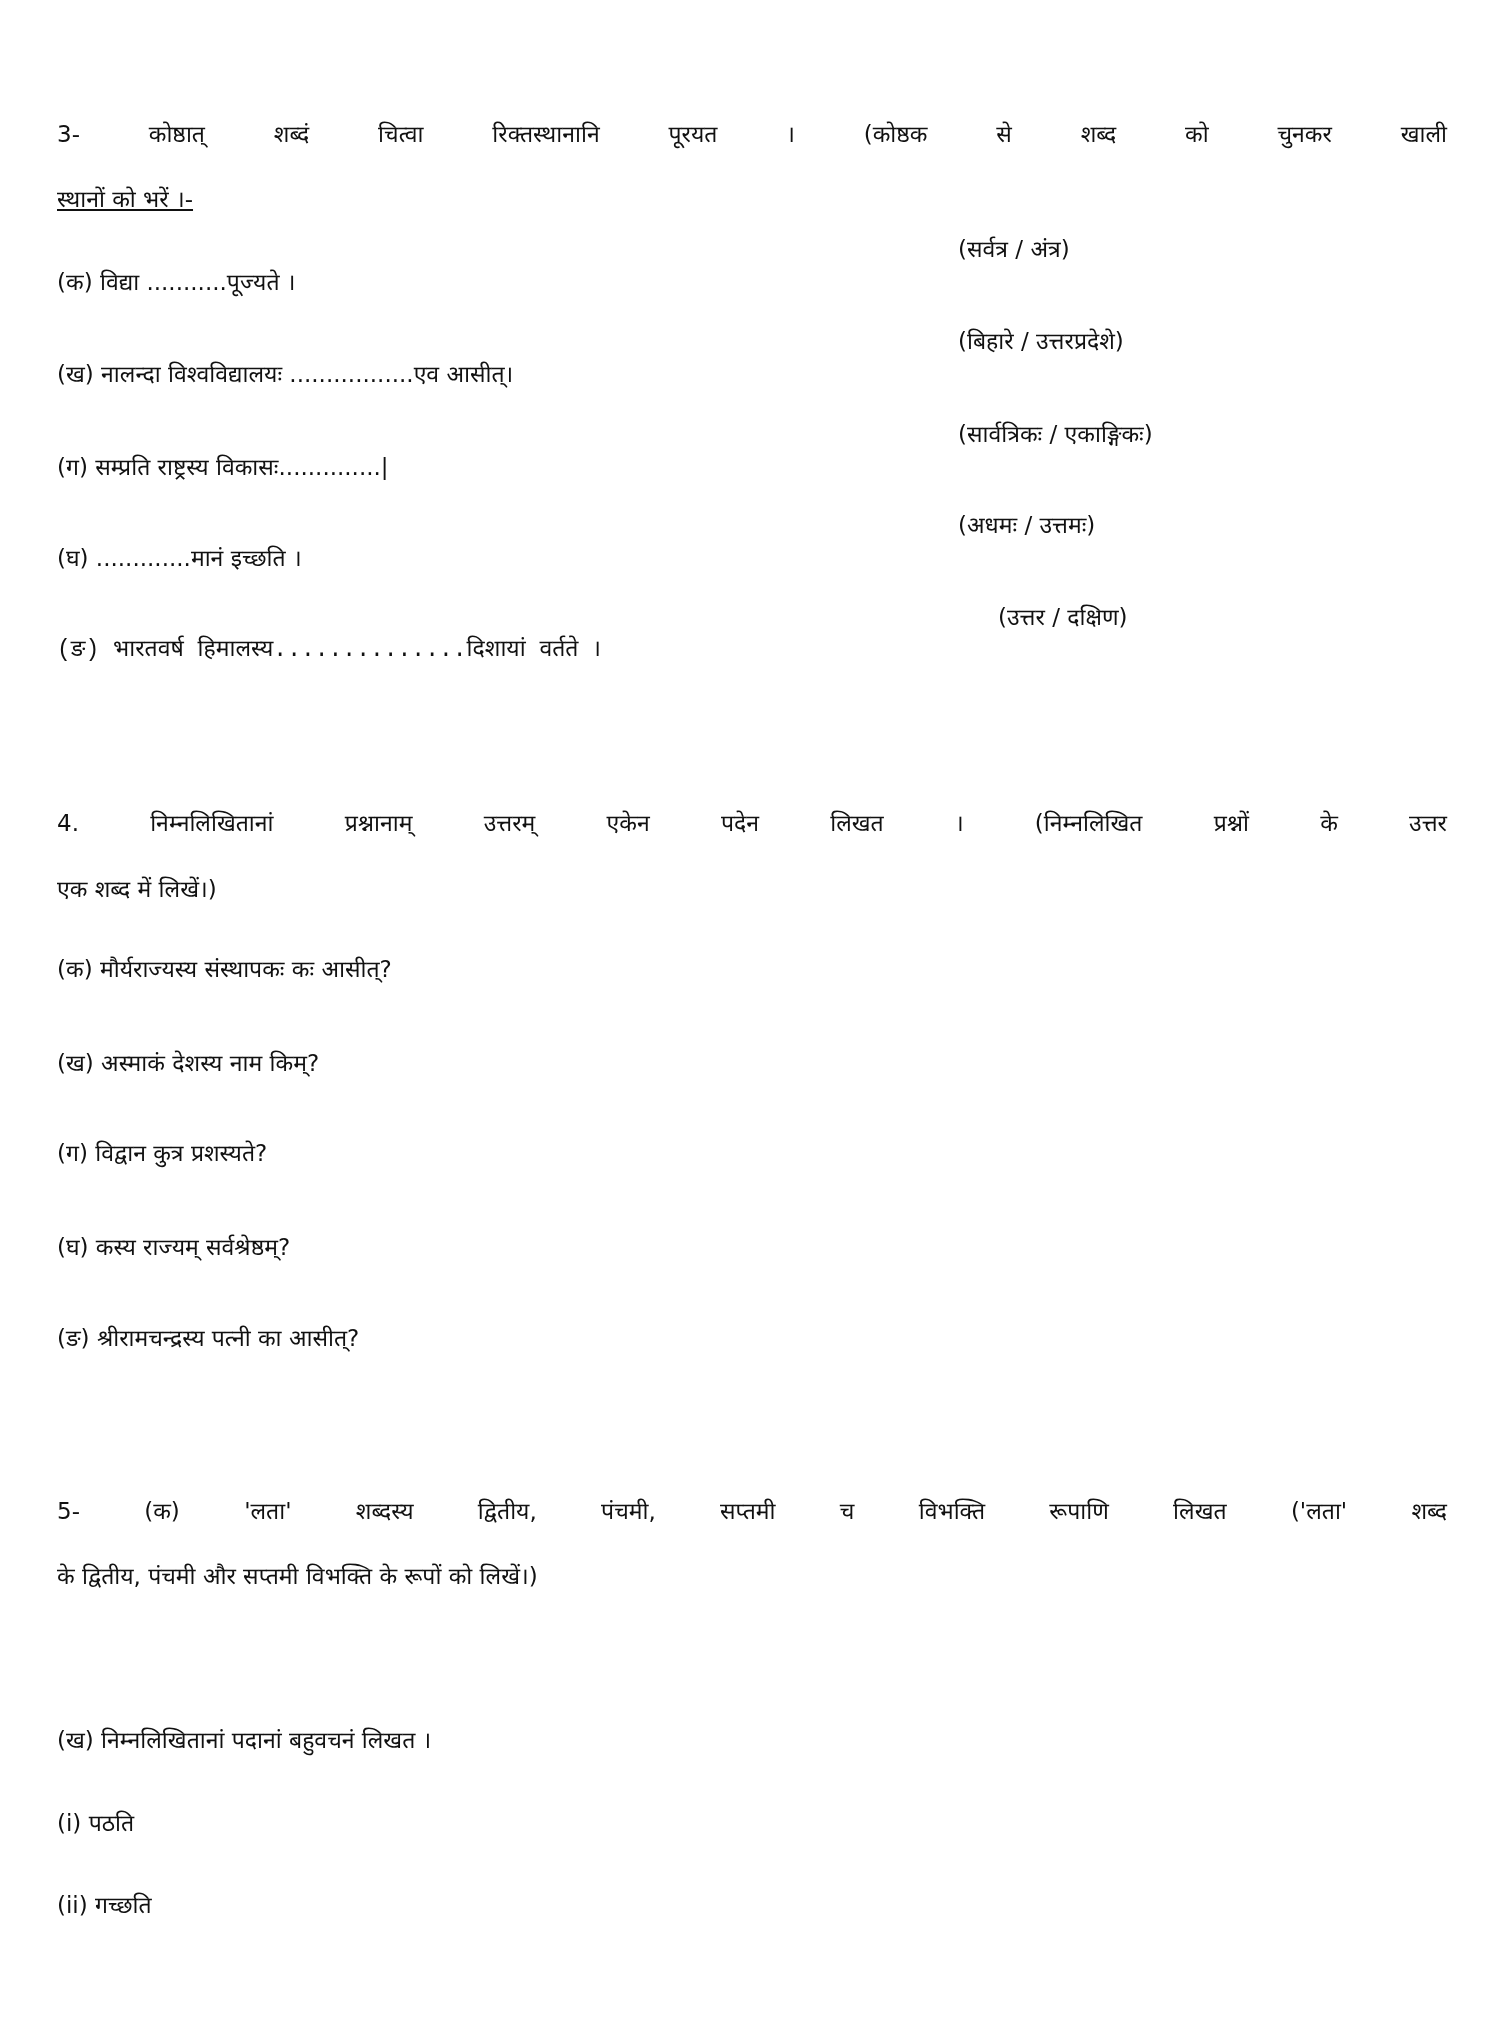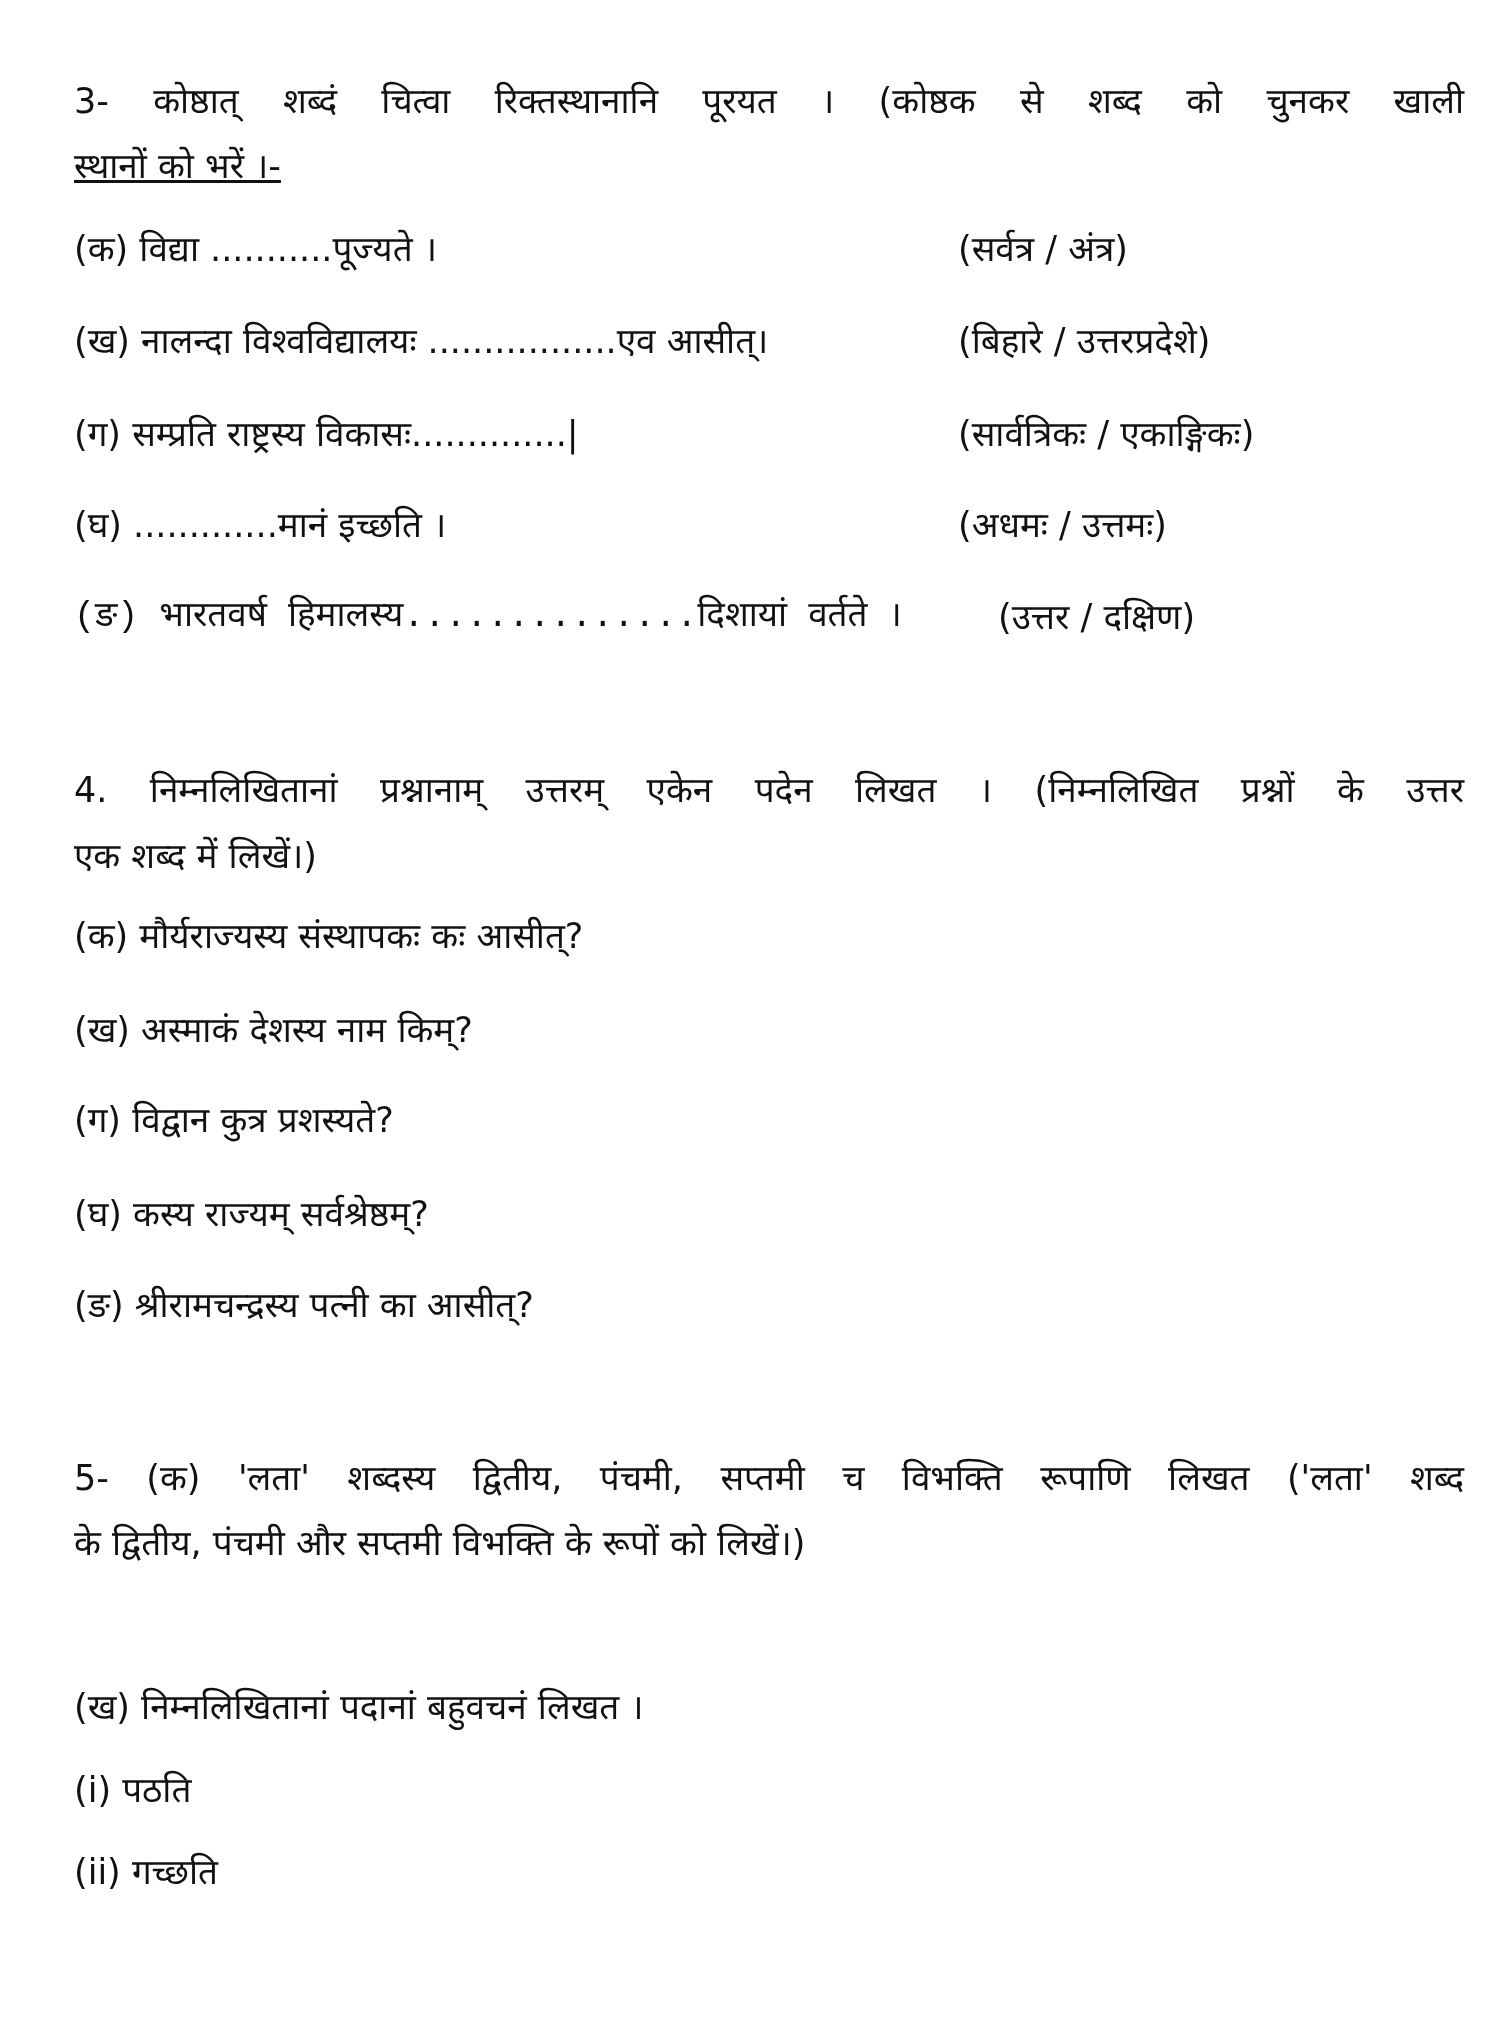--- a/index.html
+++ b/index.html
@@ -10,35 +10,36 @@
     body {
       width: 1505px;
       height: 2034px;
       position: relative;
       overflow: hidden;
       color: #111111;
       font-family: "DejaVu Sans", "Liberation Sans", sans-serif;
     }
     .line {
       position: absolute;
-      left: 74px;
-      font-size: 35px;
+      left: 57px;
+      font-size: 23px;
       line-height: 44px;
       white-space: nowrap;
       transform: translateY(-50%);
+      margin-top: 33px;
     }
     .justify {
       width: 1390px;
       text-align: justify;
       text-align-last: justify;
     }
     .opt {
       position: absolute;
       left: 958px;
-      font-size: 35px;
+      font-size: 23px;
       line-height: 44px;
       white-space: nowrap;
       transform: translateY(-50%);
     }
   </style>
 </head>
 <body>
 
 <div class="line justify" style="top:101px;">3- कोष्ठात् शब्दं चित्वा रिक्तस्थानानि पूरयत । (कोष्ठक से शब्द को चुनकर खाली</div>
 <div class="line" style="top:166px;text-decoration:underline;">स्थानों को भरें ।-</div>

